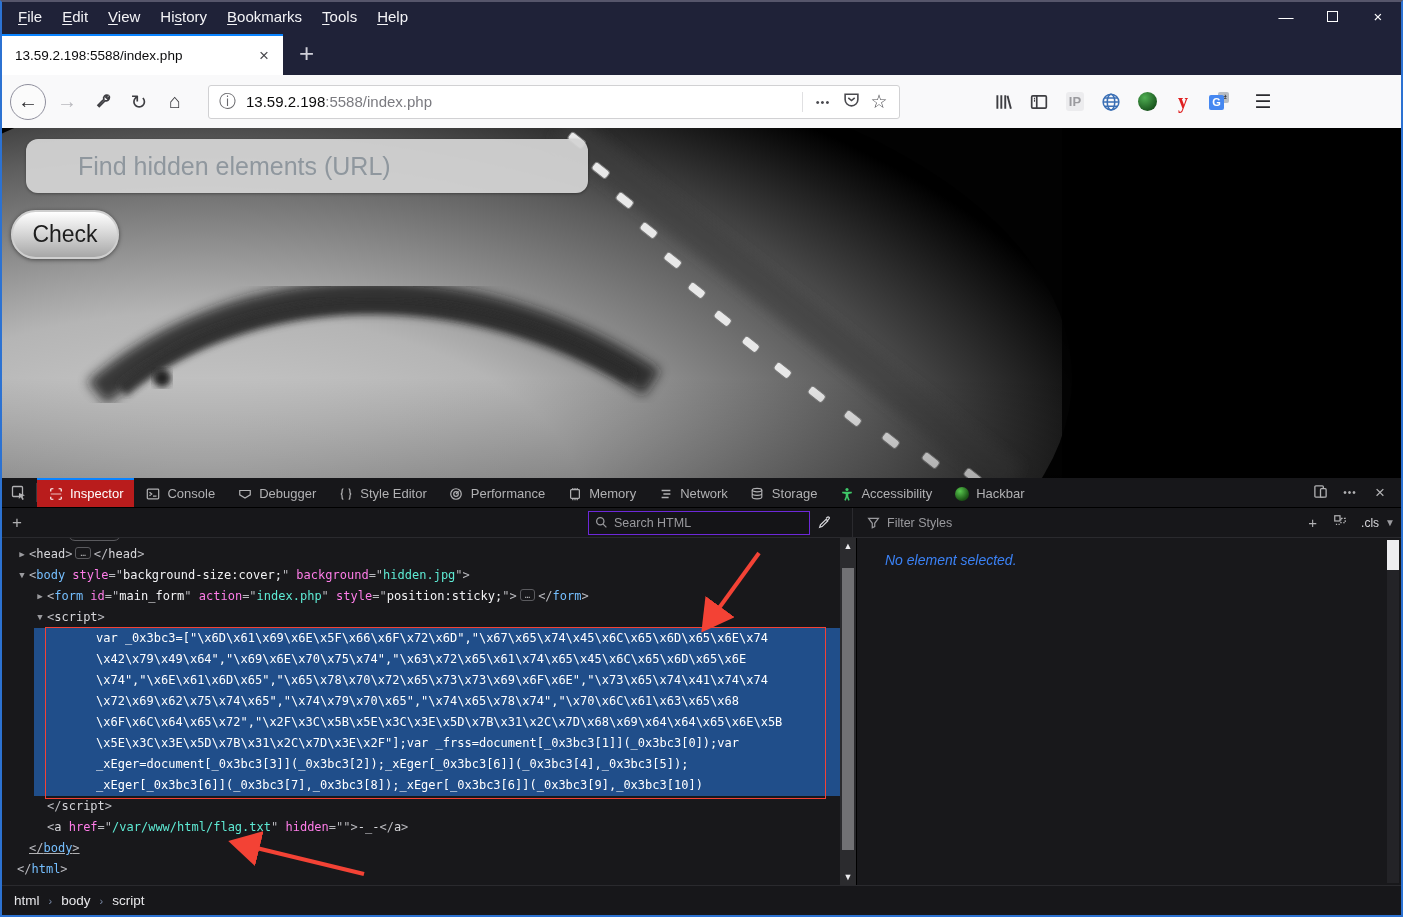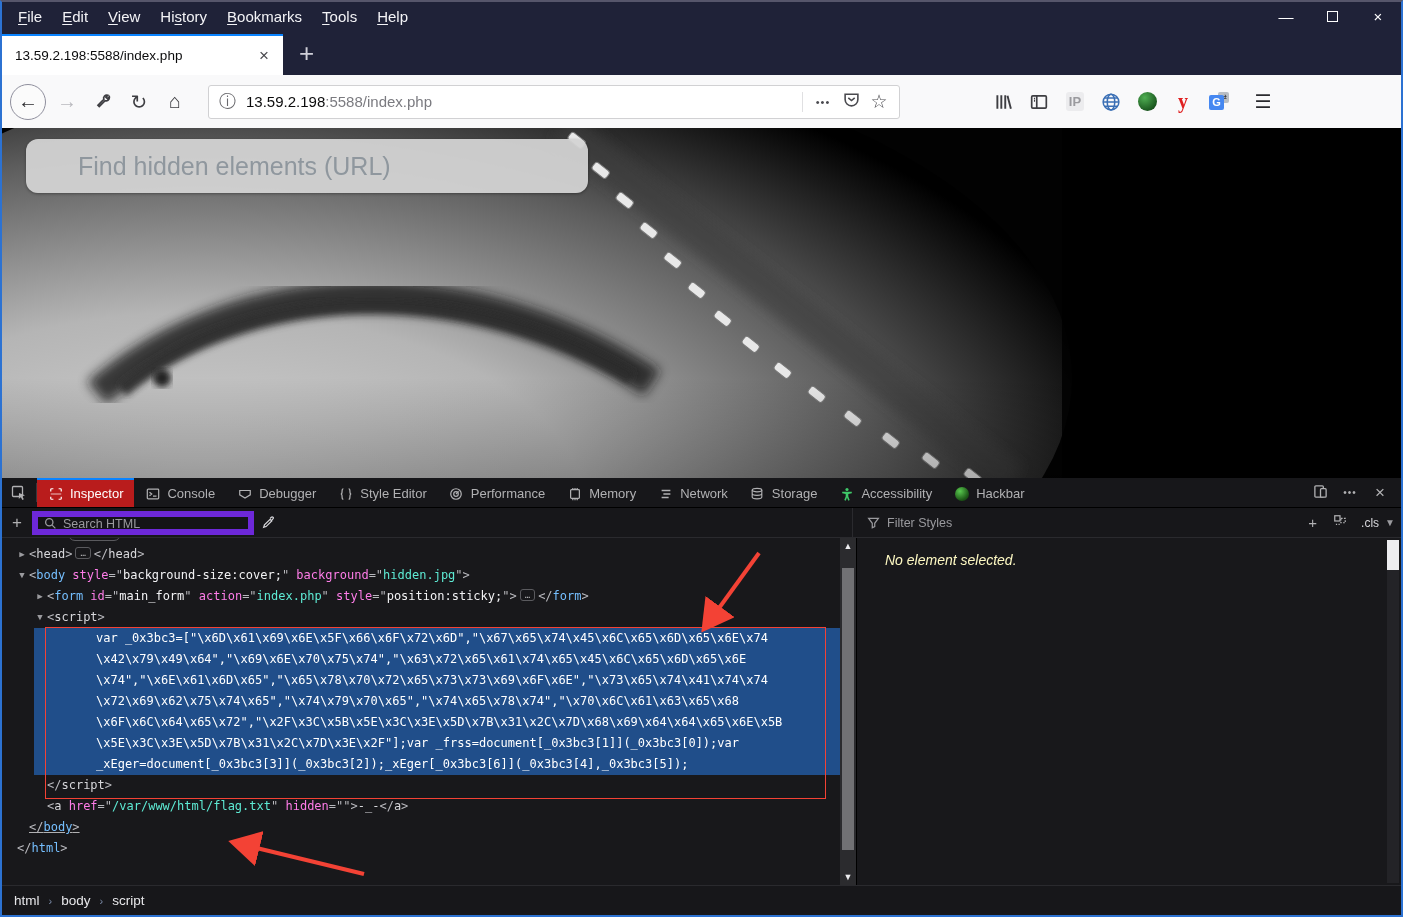--- a/index.html
+++ b/index.html
@@ -62,21 +62,21 @@
   .dt-tab .ticon { width:15px; height:15px; display:flex; align-items:center; justify-content:center; }
   .dt-tab .ticon svg { width:14px; height:14px; }
   .ticon-a11y { color:#3fc969; }
   .ticon-hackbar { width:14px; height:14px; border-radius:50%; background:radial-gradient(circle at 35% 30%, #59c94f, #1e5a18 65%, #0c2d08); }
   .dt-right { margin-left:auto; display:flex; align-items:center; gap:4px; padding-right:8px; color:#b1b1b3; }
   .dt-right .rbtn { width:26px; text-align:center; font-size:15px; }
   .dt-right svg { width:15px; height:15px; }
 
   .dt-toolbar { height:30px; display:flex; align-items:center; border-bottom:1px solid #2a2a2e; background:#17171a; }
   .addnode-btn { width:30px; text-align:center; color:#b1b1b3; font-size:17px; font-weight:300; }
-  .search-wrap { width:222px; height:24px; border:6px solid #6d28d9; background:#141417; display:flex; align-items:flex-start; padding:0 6px; gap:6px; }
+  .search-wrap { margin-left:556px; width:222px; height:24px; border:1px solid #6d28d9; background:#141417; display:flex; align-items:center; padding:0 6px; gap:6px; }
   .search-wrap input, .filter-wrap input { background:transparent; border:none; outline:none; color:#d7d7db; font-size:12.5px; width:100%; font-family:"Liberation Sans",sans-serif; }
   .search-wrap input::placeholder, .filter-wrap input::placeholder { color:#9a9a9e; }
   .tool-ic { color:#9a9a9e; display:flex; }
   .tool-ic svg { width:13px; height:13px; }
   .eyedrop { margin-left:8px; }
   .rules-toolbar { margin-left:auto; display:flex; align-items:center; height:100%; border-left:1px solid #2a2a2e; width:549px; padding:0 4px 0 8px; }
   .filter-wrap { flex:1; height:24px; display:flex; align-items:center; gap:7px; padding:0 6px; }
   .rules-toolbar .rt-btn { color:#b1b1b3; font-size:15px; padding:0 8px; }
   .cls-btn { font-size:12px; color:#d7d7db; padding:0 6px; }
   .caret-down { font-size:10px; color:#9a9a9e; padding-right:2px; }
@@ -97,21 +97,21 @@
   .tk-bdg { display:inline-block; border:1px solid #5a5a5e; border-radius:7px; color:#b1b1b3; font-size:10px; line-height:12px; padding:0 7px; margin-left:8px; }
   .codeblock { position:relative; background:#204e8a; color:#fff; padding-left:62px;margin-left:32px; }
   .codeblock .cline { height:21px; line-height:21px; white-space:pre; }
   .red-rect { position:absolute; left:43px; top:89px; width:781px; height:172px; border:1px solid #f34235; pointer-events:none; z-index:4; }
 
   .mk-scrollbar { width:16px; background:#2b2b2e; display:flex; flex-direction:column; align-items:center; }
   .sb-btn { height:16px; width:16px; color:#ededf0; font-size:9px; display:flex; align-items:center; justify-content:center; }
   .sb-thumb { width:12px; height:282px; margin-top:14px; background:#717174; }
 
   .rules-panel { position:relative; flex:1; border-left:1px solid #000; background:#18181b; }
-  .no-element { font-style:italic; color:#fef9c3; font-size:14px; padding:14px 0 0 28px; }
+  .no-element { font-style:italic; color:#3b82f6; font-size:14px; padding:14px 0 0 28px; }
   .rules-scroll { position:absolute; right:2px; top:2px; width:12px; height:343px; background:#232327; }
   .rules-scroll .rs-thumb { width:12px; height:30px; background:#ededf0; }
 
   .dt-breadcrumb { height:30px; border-top:1px solid #2a2a2e; background:#17171a; display:flex; align-items:center; padding-left:12px; font-size:13.5px; color:#e7e7ea; gap:9px; }
   .crumb-sep { color:#7a8aa8; font-size:11px; }
 
   .anno { position:absolute; inset:0; pointer-events:none; z-index:6; }
 </style>
 </head>
 <body>
@@ -251,20 +251,21 @@
           <rect x="842" y="286" width="18" height="9" rx="3" transform="rotate(38 851 290)"></rect>
           <rect x="880" y="308" width="18" height="9" rx="3" transform="rotate(38 889 312)"></rect>
           <rect x="920" y="328" width="18" height="9" rx="3" transform="rotate(38 929 332)"></rect>
           <rect x="962" y="344" width="18" height="9" rx="3" transform="rotate(38 971 348)"></rect>
         </g>
       </g>
       <rect width="1403" height="350" y="250" fill="url(#fade)"></rect>
       <rect x="1060" width="343" height="350" fill="#000" opacity=".85"></rect>
     </svg>
     <input class="find-input" type="text" placeholder="Find hidden elements (URL)" style="">
+    <button class="check-btn">Check</button>
   </div>
 
   <div class="devtools">
 
     <div class="dt-tabs">
       <div class="pick-btn">
         <svg width="16" height="16" viewBox="0 0 16 16" fill="none" stroke="currentColor" stroke-width="1.3">
             <rect x="1.5" y="1.5" width="10" height="10" rx="1"></rect>
             <path d="M8 8l6 2.3-2.7 1 1.5 2.9-1.5.8-1.5-2.9-2 2z" fill="currentColor" stroke="none"></path>
           </svg>
@@ -416,20 +417,21 @@
             <div class="mk-row" style="padding-left: 45px;"><span class="tk-arw">▶</span><span class="tk-p">&lt;</span><span class="tk-tg">form</span><span class="tk-at"> id</span><span class="tk-p">="</span><span class="tk-vl">main_form</span><span class="tk-p">"</span><span class="tk-at"> action</span><span class="tk-p">="</span><span class="tk-lk">index.php</span><span class="tk-p">"</span><span class="tk-at"> style</span><span class="tk-p">="</span><span class="tk-vl">position:sticky;</span><span class="tk-p">"&gt;</span><span class="tk-ell">…</span><span class="tk-p">&lt;/</span><span class="tk-tg">form</span><span class="tk-p">&gt;</span></div>
             <div class="mk-row" style="padding-left: 45px;"><span class="tk-arw">▼</span><span class="tk-p">&lt;</span><span class="tk-tw">script</span><span class="tk-p">&gt;</span></div>
             <div class="codeblock">
               <div class="cline">var _0x3bc3=["\x6D\x61\x69\x6E\x5F\x66\x6F\x72\x6D","\x67\x65\x74\x45\x6C\x65\x6D\x65\x6E\x74</div>
               <div class="cline">\x42\x79\x49\x64","\x69\x6E\x70\x75\x74","\x63\x72\x65\x61\x74\x65\x45\x6C\x65\x6D\x65\x6E</div>
               <div class="cline">\x74","\x6E\x61\x6D\x65","\x65\x78\x70\x72\x65\x73\x73\x69\x6F\x6E","\x73\x65\x74\x41\x74\x74</div>
               <div class="cline">\x72\x69\x62\x75\x74\x65","\x74\x79\x70\x65","\x74\x65\x78\x74","\x70\x6C\x61\x63\x65\x68</div>
               <div class="cline">\x6F\x6C\x64\x65\x72","\x2F\x3C\x5B\x5E\x3C\x3E\x5D\x7B\x31\x2C\x7D\x68\x69\x64\x64\x65\x6E\x5B</div>
               <div class="cline">\x5E\x3C\x3E\x5D\x7B\x31\x2C\x7D\x3E\x2F"];var _frss=document[_0x3bc3[1]](_0x3bc3[0]);var</div>
               <div class="cline">_xEger=document[_0x3bc3[3]](_0x3bc3[2]);_xEger[_0x3bc3[6]](_0x3bc3[4],_0x3bc3[5]);</div>
+              <div class="cline">_xEger[_0x3bc3[6]](_0x3bc3[7],_0x3bc3[8]);_xEger[_0x3bc3[6]](_0x3bc3[9],_0x3bc3[10])</div>
             </div>
             <div class="mk-row" style="padding-left: 45px;"><span class="tk-p">&lt;/</span><span class="tk-tw">script</span><span class="tk-p">&gt;</span></div>
             <div class="mk-row" style="padding-left: 45px;"><span class="tk-p">&lt;</span><span class="tk-tw">a</span><span class="tk-at"> href</span><span class="tk-p">="</span><span class="tk-lk">/var/www/html/flag.txt</span><span class="tk-p">"</span><span class="tk-at"> hidden</span><span class="tk-p">=""</span><span class="tk-p">&gt;</span><span class="tk-tx">-_-</span><span class="tk-p">&lt;/</span><span class="tk-tw">a</span><span class="tk-p">&gt;</span></div>
             <div class="mk-row" style="padding-left: 27px; text-decoration: underline;"><span class="tk-p">&lt;/</span><span class="tk-tg">body</span><span class="tk-p">&gt;</span></div>
             <div class="mk-row" style="padding-left: 15px;"><span class="tk-p">&lt;/</span><span class="tk-tg">html</span><span class="tk-p">&gt;</span></div>
           </div>
         <div class="red-rect"></div>
       </div>
       <div class="mk-scrollbar">
         <div class="sb-btn">▲</div>

